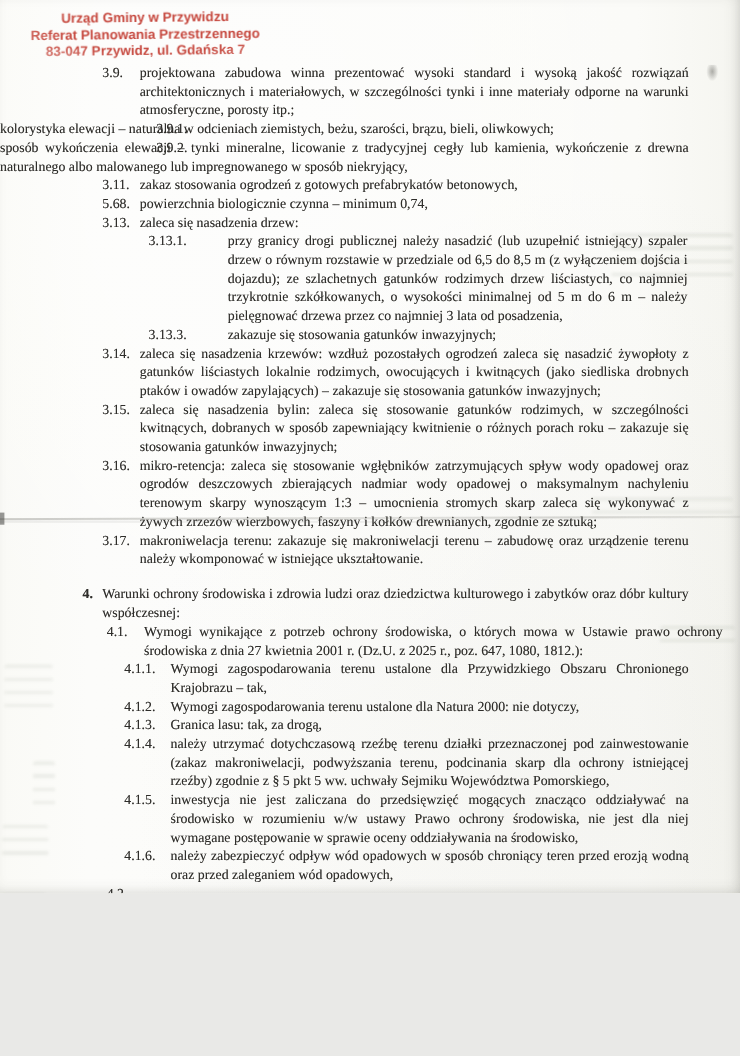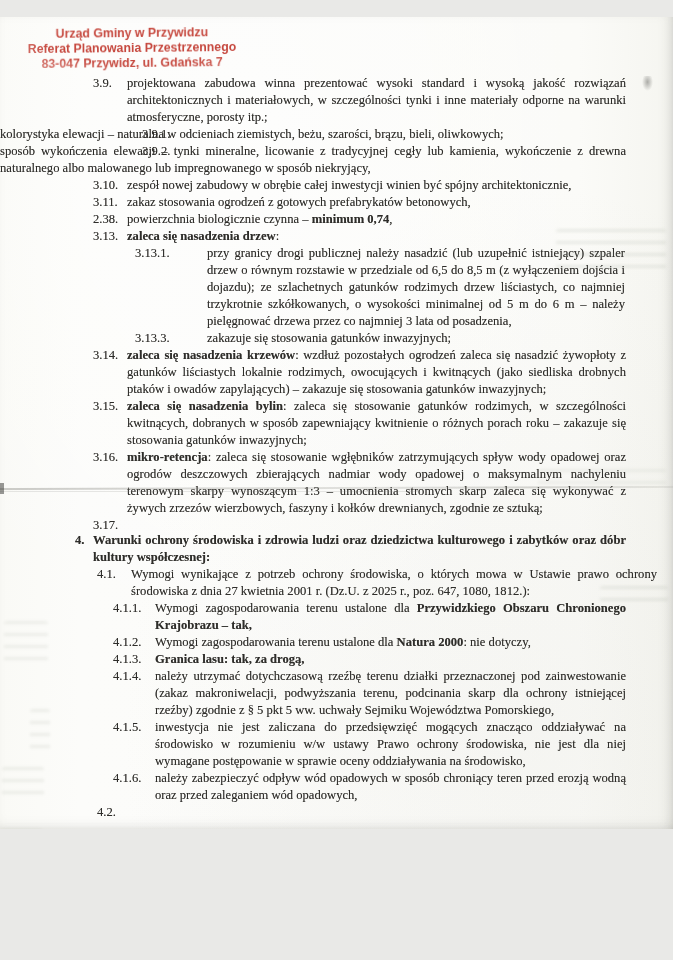--- a/index.html
+++ b/index.html
@@ -1,17 +1,17 @@
 <!DOCTYPE html>
 <html><head>
 <meta charset="utf-8">
 <style>
   html,body { margin:0; padding:0; background:#e9e9e7; }
   .page {
-    position:relative; width:673px; height:812px; margin:17px auto; overflow:hidden;
+    position:relative; width:673px; height:812px; margin:0 auto; overflow:hidden;
     font-family:"Liberation Serif", serif; color:#2e2d2a;
     background:
       radial-gradient(ellipse at 35% 15%, rgba(255,255,255,.55), rgba(255,255,255,0) 60%),
       radial-gradient(ellipse at 80% 90%, rgba(190,190,182,.10), rgba(190,190,182,0) 55%),
       linear-gradient(90deg, #fafaf6 0%, #fcfcfa 12%, #fbfbf8 86%, #f5f5f0 100%);
     box-shadow: inset -9px 0 16px -12px rgba(60,60,55,.35), inset 0 -8px 16px -12px rgba(60,60,55,.28);
   }
 
   
   .stamp {
@@ -38,21 +38,21 @@
   .l1  .num { left:93px; }
   .l2  { padding-right:31px; }
   .l2  .num { left:142px; }
   .l3  { padding-left:207px; padding-right:32px; }
   .l3  .num { left:135px; }
   .l1b { padding-left:131px; }
   .l1b .num { left:97px; }
   .l2b { padding-left:155px; padding-right:31px; }
   .l2b .num { left:113px; }
   .gap { margin-top:15px; }
-  b { font-weight:700; }
+  b { font-weight:400; }
 
   
   .crease {
     position:absolute; left:0; top:470px; width:673px; height:2px;
     background:linear-gradient(90deg, rgba(125,125,118,.38), rgba(125,125,118,.20) 55%, rgba(125,125,118,.30) 80%, rgba(125,125,118,.12));
     filter:blur(.4px); transform:rotate(-0.18deg);
   }
   .crease2 {
     position:absolute; left:0; top:474px; width:420px; height:1px;
     background:rgba(130,130,124,.18); filter:blur(.5px);
@@ -85,30 +85,29 @@
   <div class="stamp">
     <div>Urząd Gminy w Przywidzu</div>
     <div>Referat Planowania Przestrzennego</div>
     <div>83-047 Przywidz, ul. Gdańska 7</div>
   </div>
 
   <div class="content">
       <div class="row l1"><span class="num">3.9.</span><span class="txt"><span>projektowana zabudowa winna prezentować wysoki standard i wysoką jakość rozwiązań architektonicznych i materiałowych, w szczególności tynki i inne materiały odporne na warunki atmosferyczne, porosty itp.;</span></span></div>
       <div class="row l2"><span class="num">3.9.1.</span><span class="txt"><span>kolorystyka elewacji – naturalna w odcieniach ziemistych, beżu, szarości, brązu, bieli, oliwkowych;</span></span></div>
       <div class="row l2"><span class="num">3.9.2.</span><span class="txt"><span>sposób wykończenia elewacji – tynki mineralne, licowanie z tradycyjnej cegły lub kamienia, wykończenie z drewna naturalnego albo malowanego lub impregnowanego w sposób niekryjący,</span></span></div>
-      <div class="row l1"><span class="num">3.10.</span><span class="txt"><span>zespół nowej zabudowy w obrębie całej inwestycji winien być spójny architektonicznie,</span></span></div>
       <div class="row l1"><span class="num">3.11.</span><span class="txt"><span>zakaz stosowania ogrodzeń z gotowych prefabrykatów betonowych,</span></span></div>
-      <div class="row l1"><span class="num">2.38.</span><span class="txt"><span>powierzchnia biologicznie czynna – </span><b>minimum 0,74</b><span>,</span></span></div>
+      <div class="row l1"><span class="num">5.68.</span><span class="txt"><span>powierzchnia biologicznie czynna – </span><b>minimum 0,74</b><span>,</span></span></div>
       <div class="row l1"><span class="num">3.13.</span><span class="txt"><b>zaleca się nasadzenia drzew</b><span>:</span></span></div>
       <div class="row l3"><span class="num">3.13.1.</span><span class="txt"><span>przy granicy drogi publicznej należy nasadzić (lub uzupełnić istniejący) szpaler drzew o równym rozstawie w przedziale od 6,5 do 8,5 m (z wyłączeniem dojścia i dojazdu); ze szlachetnych gatunków rodzimych drzew liściastych, co najmniej trzykrotnie szkółkowanych, o wysokości minimalnej od 5 m do 6 m – należy pielęgnować drzewa przez co najmniej 3 lata od posadzenia,</span></span></div>
       <div class="row l3"><span class="num">3.13.3.</span><span class="txt"><span>zakazuje się stosowania gatunków inwazyjnych;</span></span></div>
       <div class="row l1"><span class="num">3.14.</span><span class="txt"><b>zaleca się nasadzenia krzewów</b><span>: wzdłuż pozostałych ogrodzeń zaleca się nasadzić żywopłoty z gatunków liściastych lokalnie rodzimych, owocujących i kwitnących (jako siedliska drobnych ptaków i owadów zapylających) – zakazuje się stosowania gatunków inwazyjnych;</span></span></div>
       <div class="row l1"><span class="num">3.15.</span><span class="txt"><b>zaleca się nasadzenia bylin</b><span>: zaleca się stosowanie gatunków rodzimych, w szczególności kwitnących, dobranych w sposób zapewniający kwitnienie o różnych porach roku – zakazuje się stosowania gatunków inwazyjnych;</span></span></div>
       <div class="row l1"><span class="num">3.16.</span><span class="txt"><b>mikro-retencja</b><span>: zaleca się stosowanie wgłębników zatrzymujących spływ wody opadowej oraz ogrodów deszczowych zbierających nadmiar wody opadowej o maksymalnym nachyleniu terenowym skarpy wynoszącym 1:3 – umocnienia stromych skarp zaleca się wykonywać z żywych zrzezów wierzbowych, faszyny i kołków drewnianych, zgodnie ze sztuką;</span></span></div>
-      <div class="row l1"><span class="num">3.17.</span></div>
+      <div class="row l1"><span class="num">3.17.</span><span class="txt"><b>makroniwelacja terenu</b><span>: zakazuje się makroniwelacji terenu – zabudowę oraz urządzenie terenu należy wkomponować w istniejące ukształtowanie.</span></span></div>
       <div class="row l0 gap"><span class="num">4.</span><span class="txt"><b>Warunki ochrony środowiska i zdrowia ludzi oraz dziedzictwa kulturowego i zabytków oraz dóbr kultury współczesnej:</b></span></div>
       <div class="row l1b"><span class="num">4.1.</span><span class="txt"><span>Wymogi wynikające z potrzeb ochrony środowiska, o których mowa w Ustawie prawo ochrony środowiska z dnia 27 kwietnia 2001 r. (Dz.U. z 2025 r., poz. 647, 1080, 1812.):</span></span></div>
       <div class="row l2b"><span class="num">4.1.1.</span><span class="txt"><span>Wymogi zagospodarowania terenu ustalone dla </span><b>Przywidzkiego Obszaru Chronionego Krajobrazu – tak,</b></span></div>
       <div class="row l2b"><span class="num">4.1.2.</span><span class="txt"><span>Wymogi zagospodarowania terenu ustalone dla </span><b>Natura 2000</b><span>: nie dotyczy,</span></span></div>
       <div class="row l2b"><span class="num">4.1.3.</span><span class="txt"><b>Granica lasu: tak, za drogą,</b></span></div>
       <div class="row l2b"><span class="num">4.1.4.</span><span class="txt"><span>należy utrzymać dotychczasową rzeźbę terenu działki przeznaczonej pod zainwestowanie (zakaz makroniwelacji, podwyższania terenu, podcinania skarp dla ochrony istniejącej rzeźby) zgodnie z § 5 pkt 5 ww. uchwały Sejmiku Województwa Pomorskiego,</span></span></div>
       <div class="row l2b"><span class="num">4.1.5.</span><span class="txt"><span>inwestycja nie jest zaliczana do przedsięwzięć mogących znacząco oddziaływać na środowisko w rozumieniu w/w ustawy Prawo ochrony środowiska, nie jest dla niej wymagane postępowanie w sprawie oceny oddziaływania na środowisko,</span></span></div>
       <div class="row l2b"><span class="num">4.1.6.</span><span class="txt"><span>należy zabezpieczyć odpływ wód opadowych w sposób chroniący teren przed erozją wodną oraz przed zaleganiem wód opadowych,</span></span></div>
       <div class="row l1b"><span class="num">4.2.</span></div>
     </div>

